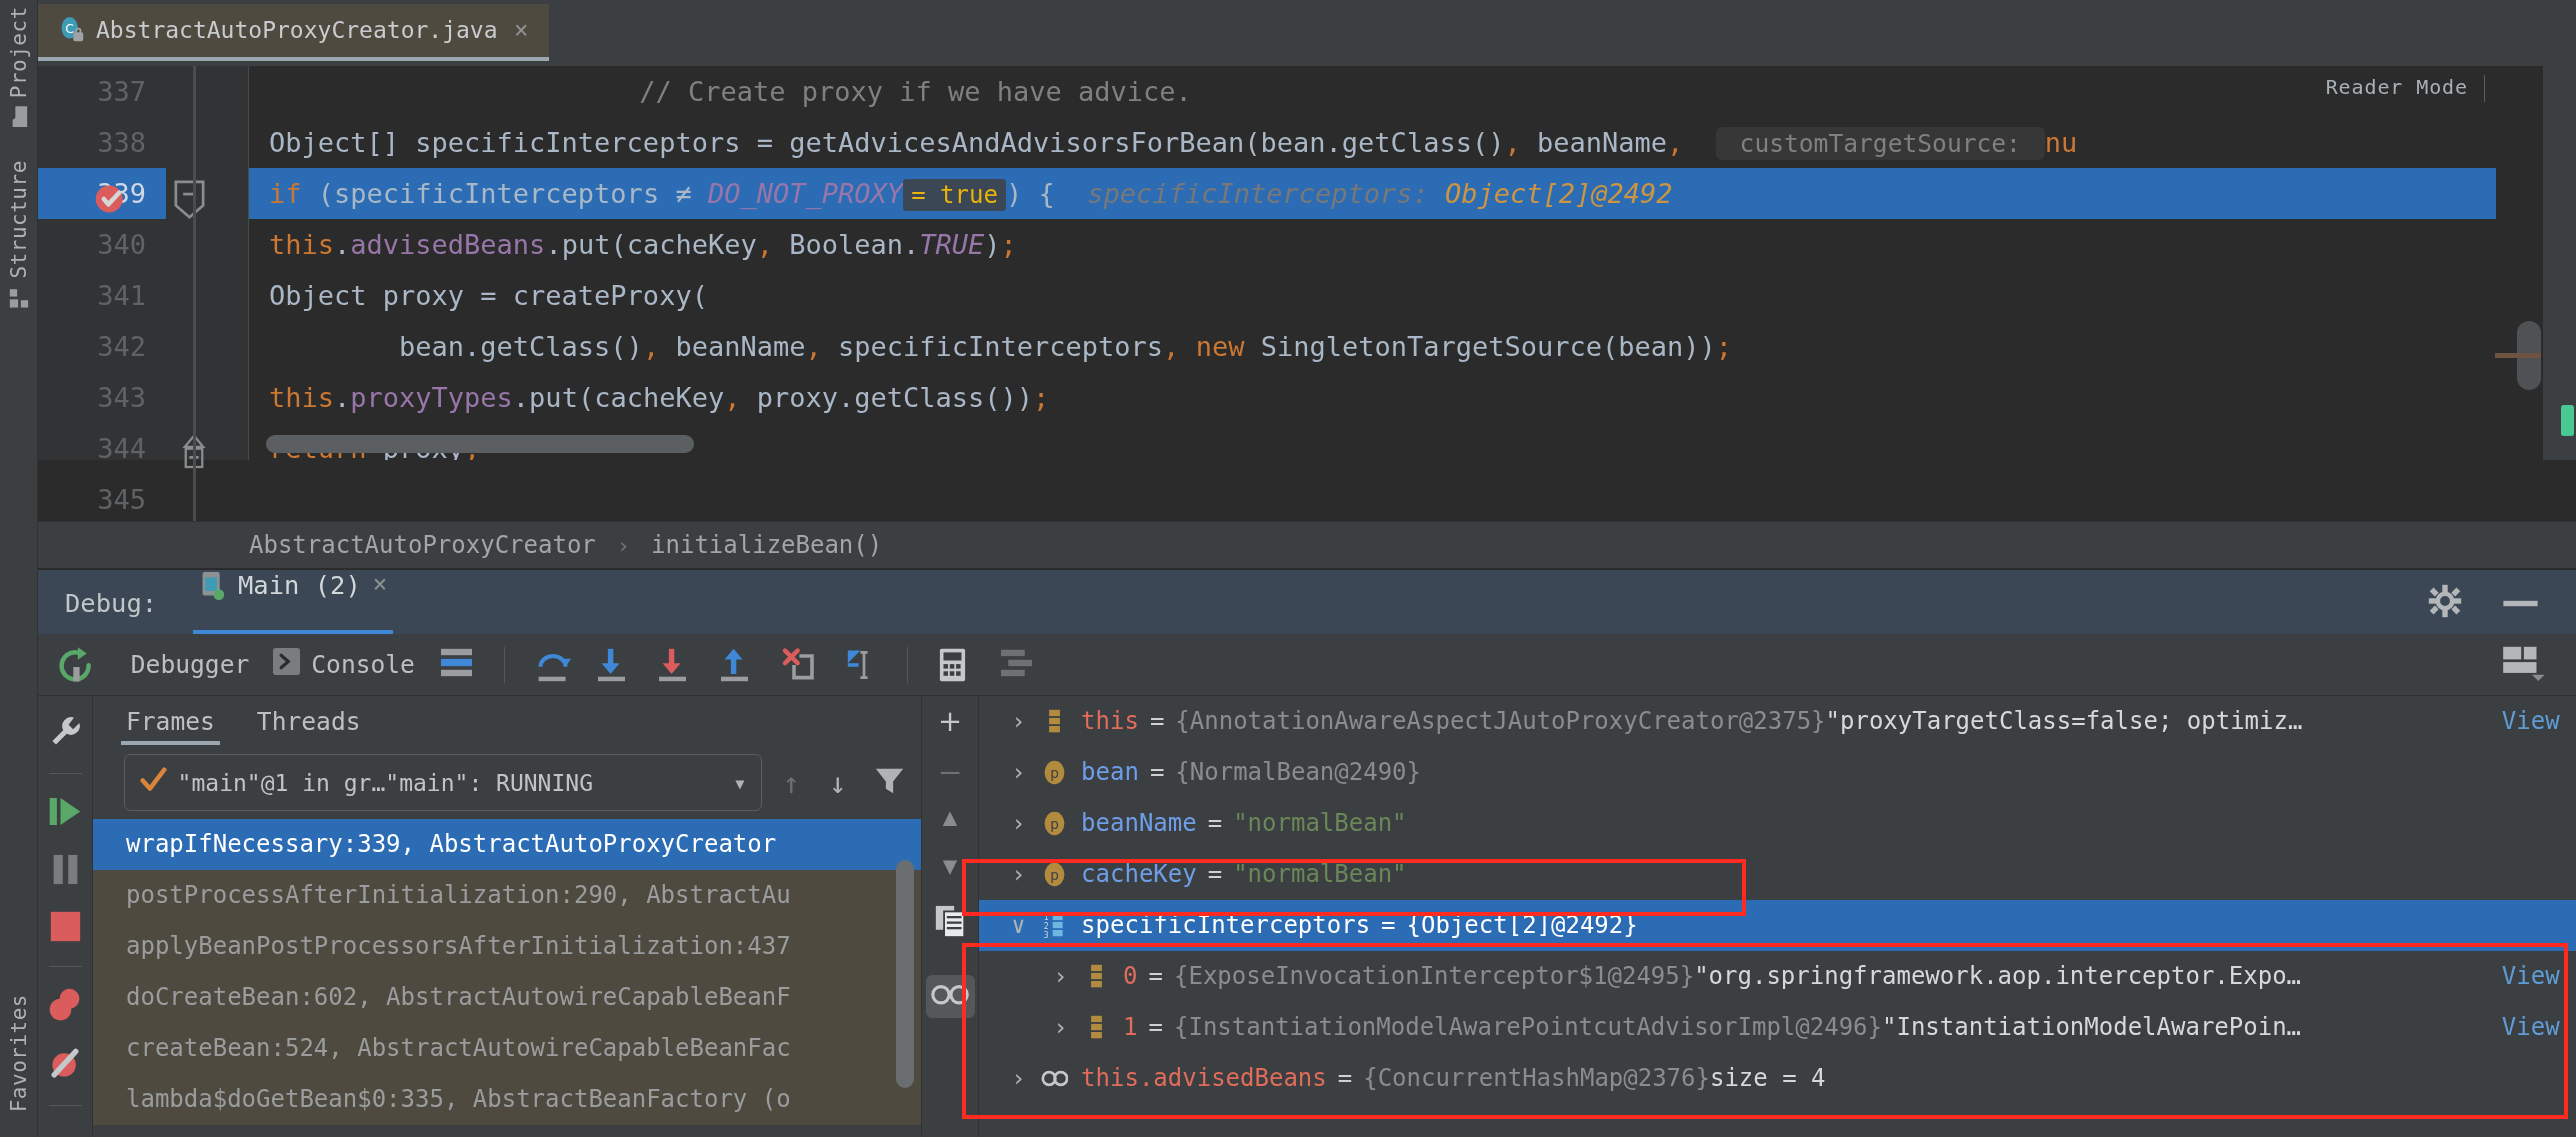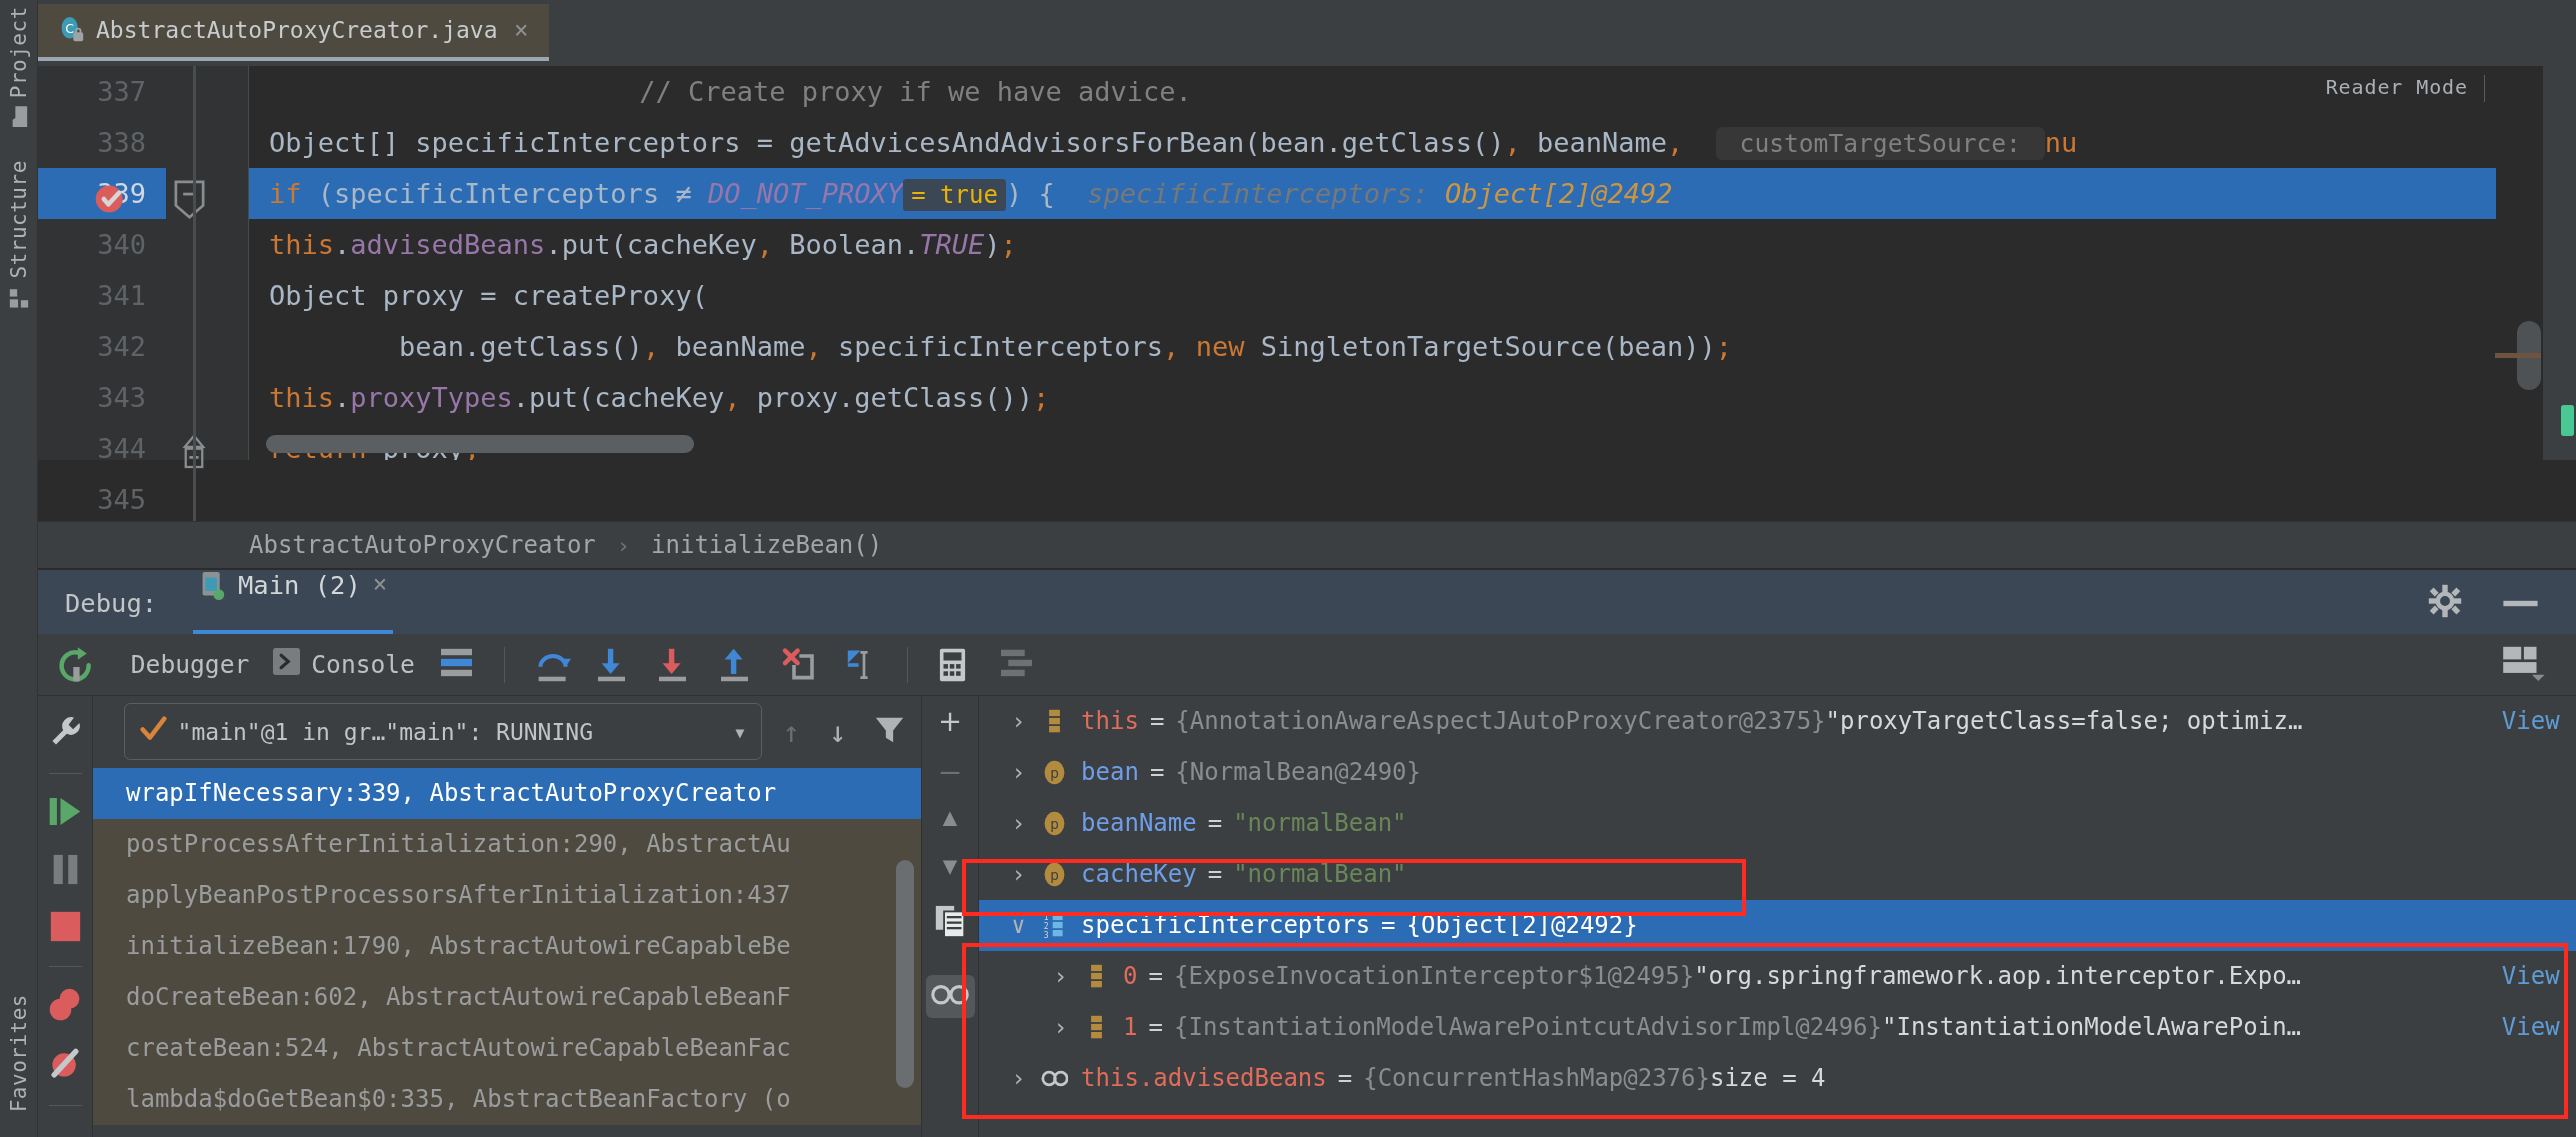--- a/index.html
+++ b/index.html
@@ -521,20 +521,24 @@
       <span>
         <svg width="36" height="36" viewBox="0 0 40 40">
           <circle cx="19" cy="21" r="13" fill="#db5c5c"></circle>
           <path d="M8 32 L32 6" stroke="#c5c8ca" stroke-width="6" stroke-linecap="round"></path>
         </svg>
       </span>
       <span class="rail-sep"></span>
     </div>
 
     <div class="frames-pane">
+      <div class="pane-tabs">
+        <span class="pane-tab active">Frames</span>
+        <span class="pane-tab">Threads</span>
+      </div>
       <div class="thread-row">
         <div class="thread-sel">
           <span>
             <svg width="27" height="27" viewBox="0 0 30 30">
               <path d="M3 15 l8 9 l16 -21" stroke="#d9843b" stroke-width="5" fill="none" stroke-linecap="round" stroke-linejoin="round"></path>
             </svg>
           </span>
           <span>"main"@1 in gr…"main": RUNNING</span>
           <span style="margin-left:auto;color:#b0b3b5;">▾</span>
         </div>
@@ -543,21 +547,20 @@
         <span style="padding:0 7.3px;">
           <svg width="31" height="31" viewBox="0 0 34 34">
             <path d="M2 3 h30 l-11 14 v13 l-8 -5 v-8z" fill="#b0b3b5"></path>
           </svg>
         </span>
       </div>
       <div class="frame-list" id="framelist">
           <div class="frame-row sel">wrapIfNecessary:339, AbstractAutoProxyCreator</div>
           <div class="frame-row">postProcessAfterInitialization:290, AbstractAu</div>
           <div class="frame-row">applyBeanPostProcessorsAfterInitialization:437</div>
-          <div class="frame-row">initializeBean:1790, AbstractAutowireCapableBe</div>
           <div class="frame-row">doCreateBean:602, AbstractAutowireCapableBeanF</div>
           <div class="frame-row">createBean:524, AbstractAutowireCapableBeanFac</div>
           <div class="frame-row">lambda$doGetBean$0:335, AbstractBeanFactory (o</div>
         </div>
       <div class="frames-scroll"></div>
     </div>
 
     <div class="vars-rail">
       <span style="color:#c5c8ca;font-size:35px;line-height:27px;">＋</span>
       <span style="color:#6e7174;font-size:31px;line-height:18px;">—</span>

